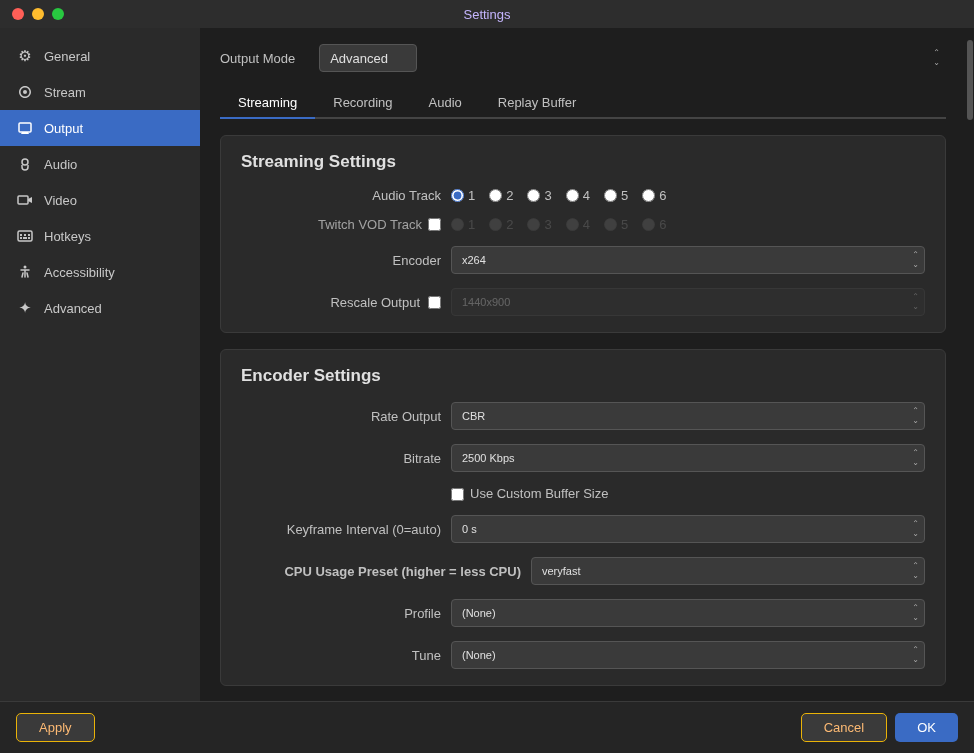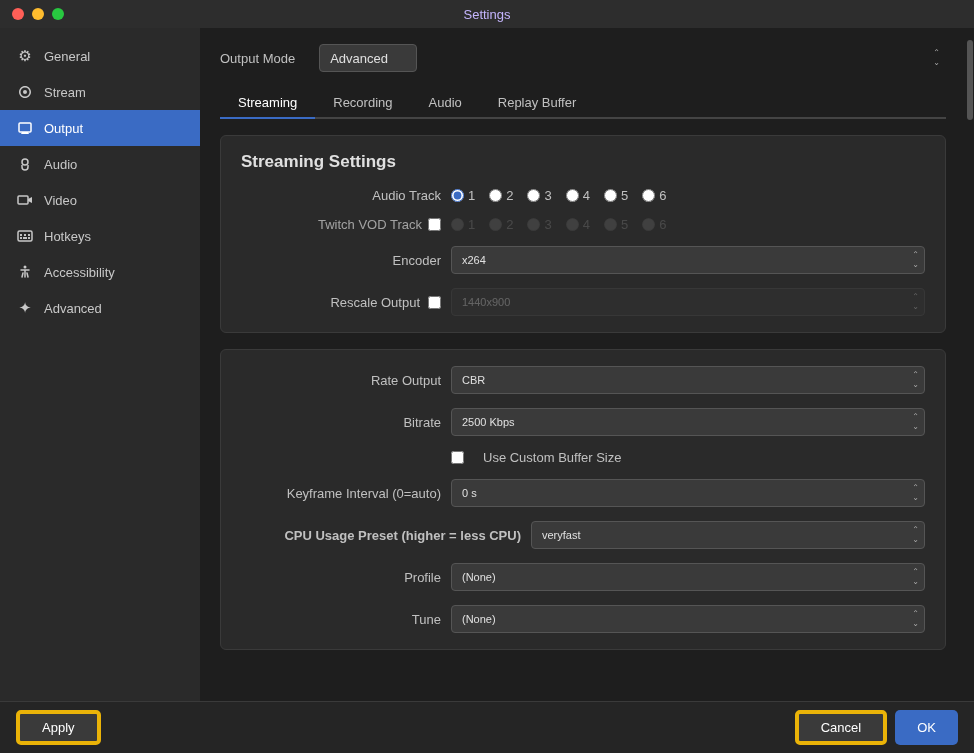--- a/index.html
+++ b/index.html
@@ -214,22 +214,22 @@
       cursor: pointer;
     }
     .radio-label {
       font-size: 13px;
       color: #c0c0c0;
     }
 
     
     .checkbox-item {
       display: flex;
-      align-items: center;
-      gap: 19px;
+      align-items: flex-end;
+      gap: 6px;
       cursor: pointer;
     }
     .checkbox-item input[type="checkbox"] {
       accent-color: #3a6bc4;
       cursor: pointer;
       width: 13px;
       height: 13px;
     }
     .checkbox-label {
       font-size: 13px;
@@ -293,22 +293,22 @@
     .btn {
       padding: 6px 22px;
       border-radius: 5px;
       border: none;
       font-size: 13px;
       cursor: pointer;
       font-weight: 500;
     }
     .btn-default {
       background: #3a3a3a;
-      color: #ffffff;
-      border: 4px solid #eab308;
+      color: #fdba74;
+      border: 1px solid #eab308;
     }
     .btn-primary {
       background: #3a6bc4;
       color: #fff;
     }
 
     
     .vod-track-row .radio-item input[type="radio"]:disabled { opacity: 0.4; }
     .vod-track-row .radio-label { opacity: 0.5; }
 
@@ -510,20 +510,21 @@
             </div>
             <div class="full-select-wrapper" style="opacity:0.45;">
               <select disabled="">
                 <option>1440x900</option>
               </select>
             </div>
           </div>
         </div>
 
         <div class="section">
+          <div class="section-title">Encoder Settings</div>
 
           <div class="form-row">
             <span class="form-label w200">Rate Output</span>
             <div class="full-select-wrapper">
               <select>
                 <option>CBR</option>
                 <option>VBR</option>
                 <option>ABR</option>
                 <option>CRF</option>
                 <option>CQP</option>

